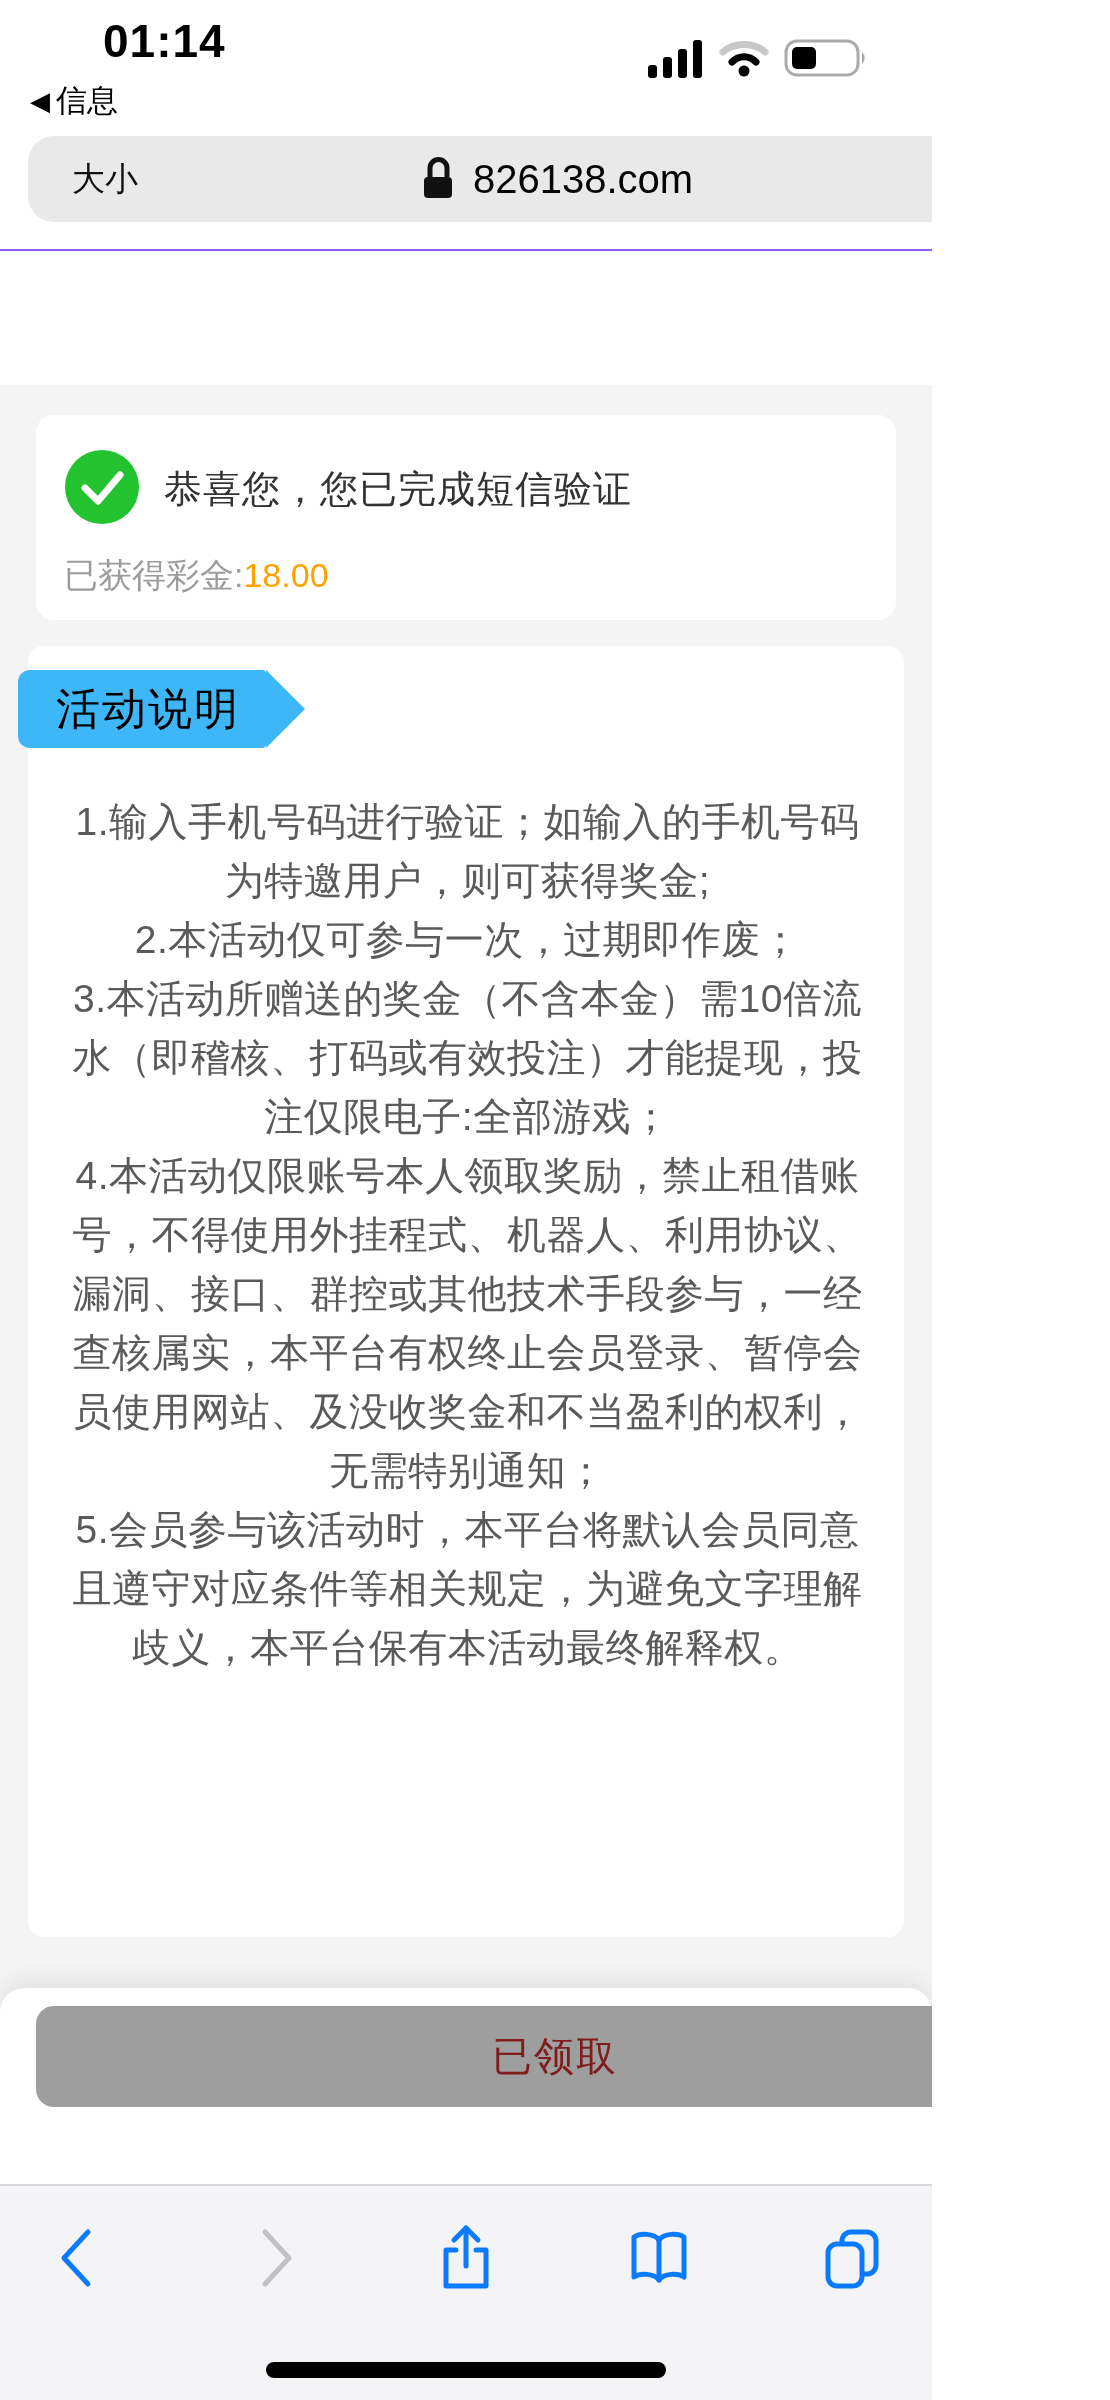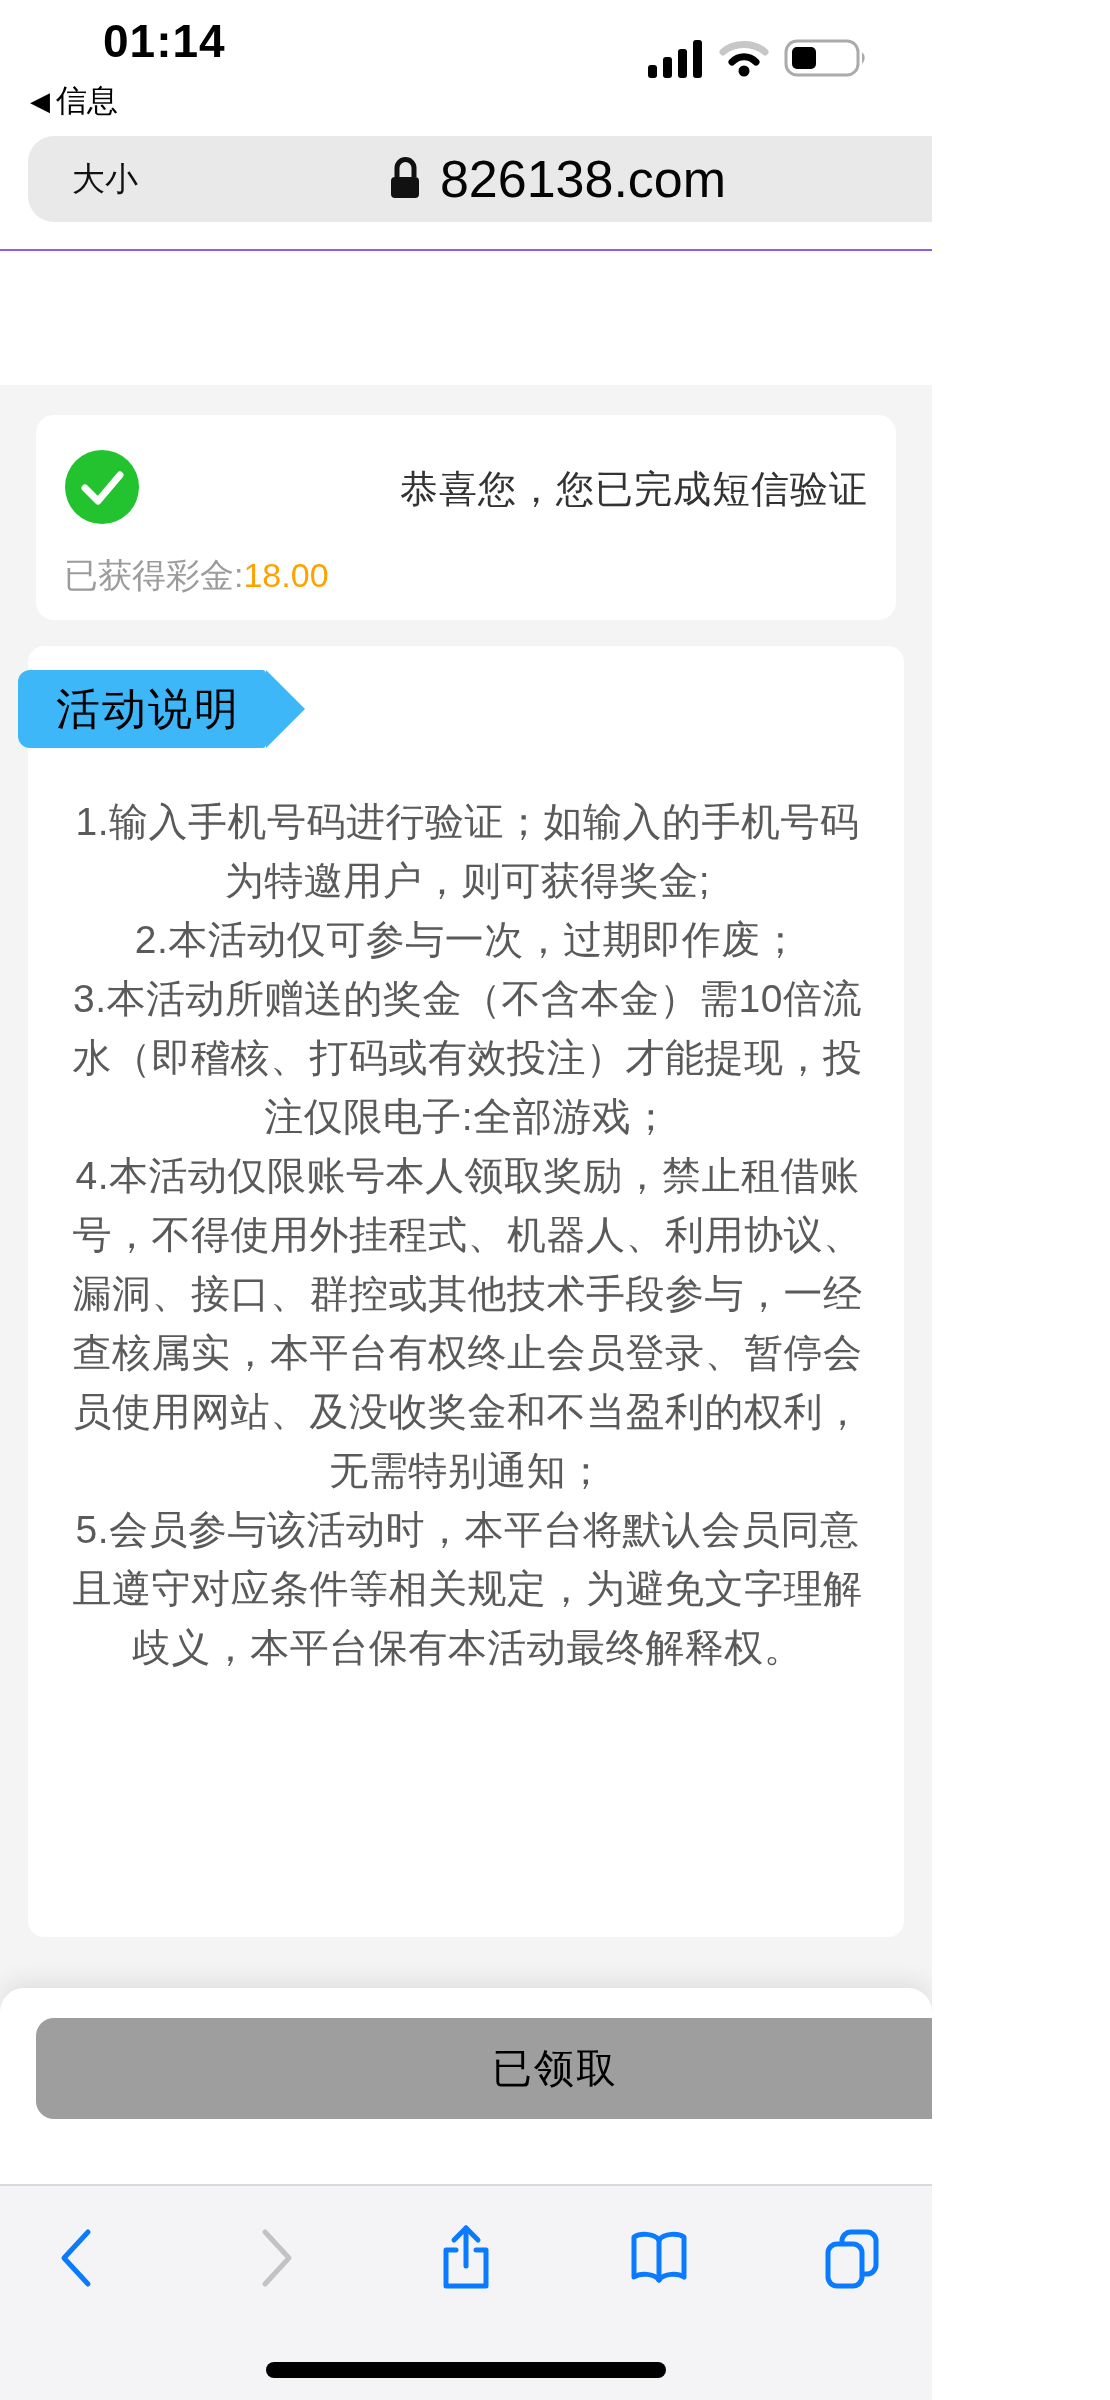--- a/index.html
+++ b/index.html
@@ -12,56 +12,56 @@
   .time { position:absolute; left:103px; top:14px; font-size:46px; font-weight:700; color:#000; letter-spacing:1px; }
   .back-app { position:absolute; left:30px; top:80px; font-size:31px; color:#000; display:flex; align-items:center; gap:6px; font-weight:500; }
   .back-app .tri { font-size:26px; }
   .status-icons { position:absolute; right:64px; top:38px; display:flex; align-items:center; gap:15px; }
 
   
   .safari-bar { position:relative; height:116px; background:#fff; border-bottom:2px solid #8b5cf6; }
   .url-field { position:absolute; left:28px; top:1px; width:1054px; height:86px; background:#e9e9ea; border-radius:26px; }
   .text-size { position:absolute; left:44px; top:0; height:86px; display:flex; align-items:center; font-size:33px; color:#111; }
   .url-center { position:absolute; left:0; right:0; top:0; height:86px; display:flex; align-items:center; justify-content:center; gap:14px; }
-  .domain { font-size:52px; color:#050505; }
+  .domain { font-size:40px; color:#050505; }
   .reload-btn { position:absolute; right:30px; top:12px; width:62px; height:62px; display:flex; align-items:center; justify-content:center; }
 
   
   .page-header { position:relative; height:132px; background:#fff; border-bottom:2px solid #ececee; }
   .hdr-back { position:absolute; left:38px; top:34px; width:44px; height:60px; }
   .hdr-title { position:absolute; left:0; right:0; top:0; height:130px; display:flex; align-items:center; justify-content:center;
     font-size:40px; color:#333; font-weight:600; letter-spacing:1px; }
   .records-link { position:absolute; right:34px; top:0; height:130px; display:flex; align-items:center; font-size:36px; color:#54b1f1; }
 
   
   .content { position:absolute; top:385px; left:0; right:0; height:2015px; background:#f4f4f5; overflow:hidden; }
 
   .result-card { margin:30px 36px 0; height:205px; background:#fff; border-radius:18px; padding:0 28px; }
-  .result-row { padding-top:34px; display:flex; align-items:center; justify-content:space-between; gap:37px; }
+  .result-row { padding-top:34px; display:flex; align-items:center; justify-content:flex-start; gap:24px; }
   .result-msg { font-size:38px; color:#333; font-weight:500; letter-spacing:1px; }
   .bonus-row { margin-top:24px; font-size:34px; }
   .bonus-label { color:#9c9c9c; }
   .bonus-amount { color:#ffa200; }
 
   .rules-card { margin:26px 28px 0; background:#fff; border-radius:16px; padding:24px 32px 260px 35px; }
   .ribbon-wrap { margin-top:0; }
   .ribbon-wrap + .rules { margin-top:44px; }
   .section2 .ribbon-wrap { margin-top:38px; }
   .ribbon { position:relative; display:inline-block; margin-left:-45px; height:78px; line-height:78px;
     background:#3db7f8; color:#000000; font-size:44px; padding:0 26px 0 38px; border-radius:12px 4px 4px 12px; letter-spacing:2px; }
   .ribbon::after { content:''; position:absolute; right:-39px; top:0; width:0; height:0;
     border-top:39px solid transparent; border-bottom:39px solid transparent; border-left:39px solid #3db7f8; }
   .rules { font-size:39px; color:#5a5a5a; line-height:59px; letter-spacing:0.5px;text-align:center; }
   .rules p { margin:0; }
 
   
   .bottom-panel { position:absolute; left:0; right:0; top:1988px; height:196px; background:#fff;
     border-radius:24px 24px 0 0; box-shadow:0 -8px 22px rgba(0,0,0,0.08); }
-  .claim-btn { position:absolute; left:36px; top:30px; width:1038px; height:101px; background:#9e9e9e; border:none;
-    border-radius:18px; color:#000000; font-size:40px; letter-spacing:2px; font-family:inherit; }
+  .claim-btn { position:absolute; left:36px; top:18px; width:1038px; height:101px; background:#9e9e9e; border:none;
+    border-radius:18px; color:#7f1d1d; font-size:40px; letter-spacing:2px; font-family:inherit; }
 
   
   .toolbar { position:absolute; left:0; right:0; top:2184px; height:216px; background:#f4f4f6; border-top:2px solid #d9d9db;
     display:flex; justify-content:space-between; padding:34px 42px 0; }
   .tb-btn { width:76px; height:76px; display:flex; align-items:center; justify-content:center; }
   .home-indicator { position:absolute; left:50%; transform:translateX(-50%); top:2362px; width:400px; height:16px;
     background:#000; border-radius:10px; }
 </style>
 </head>
 <body>

